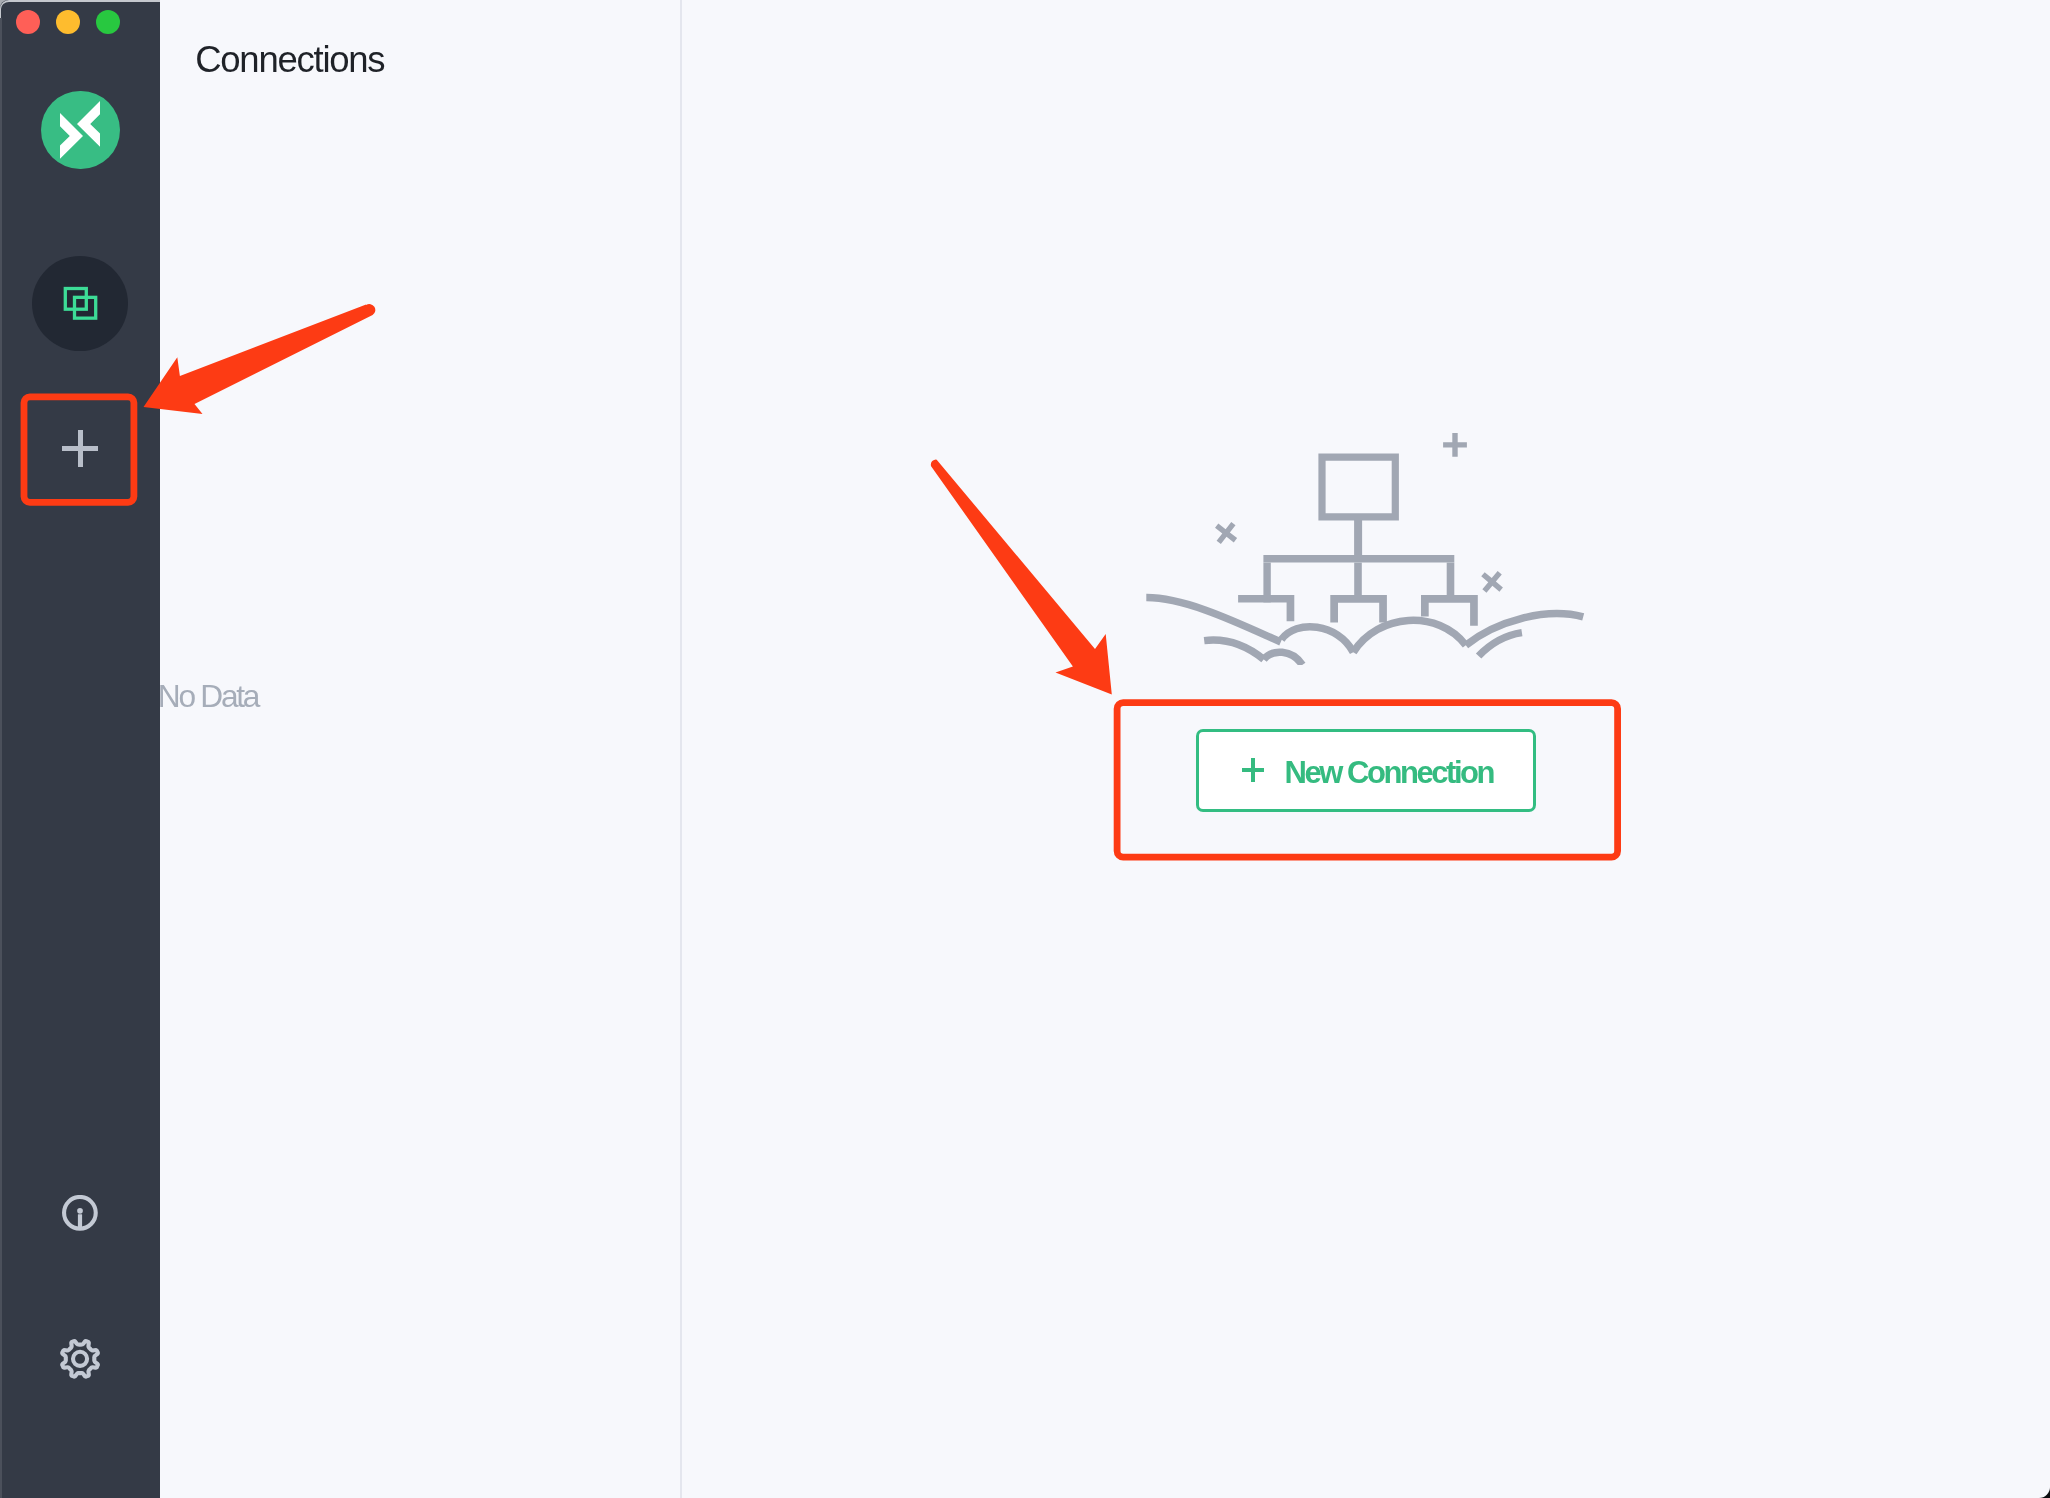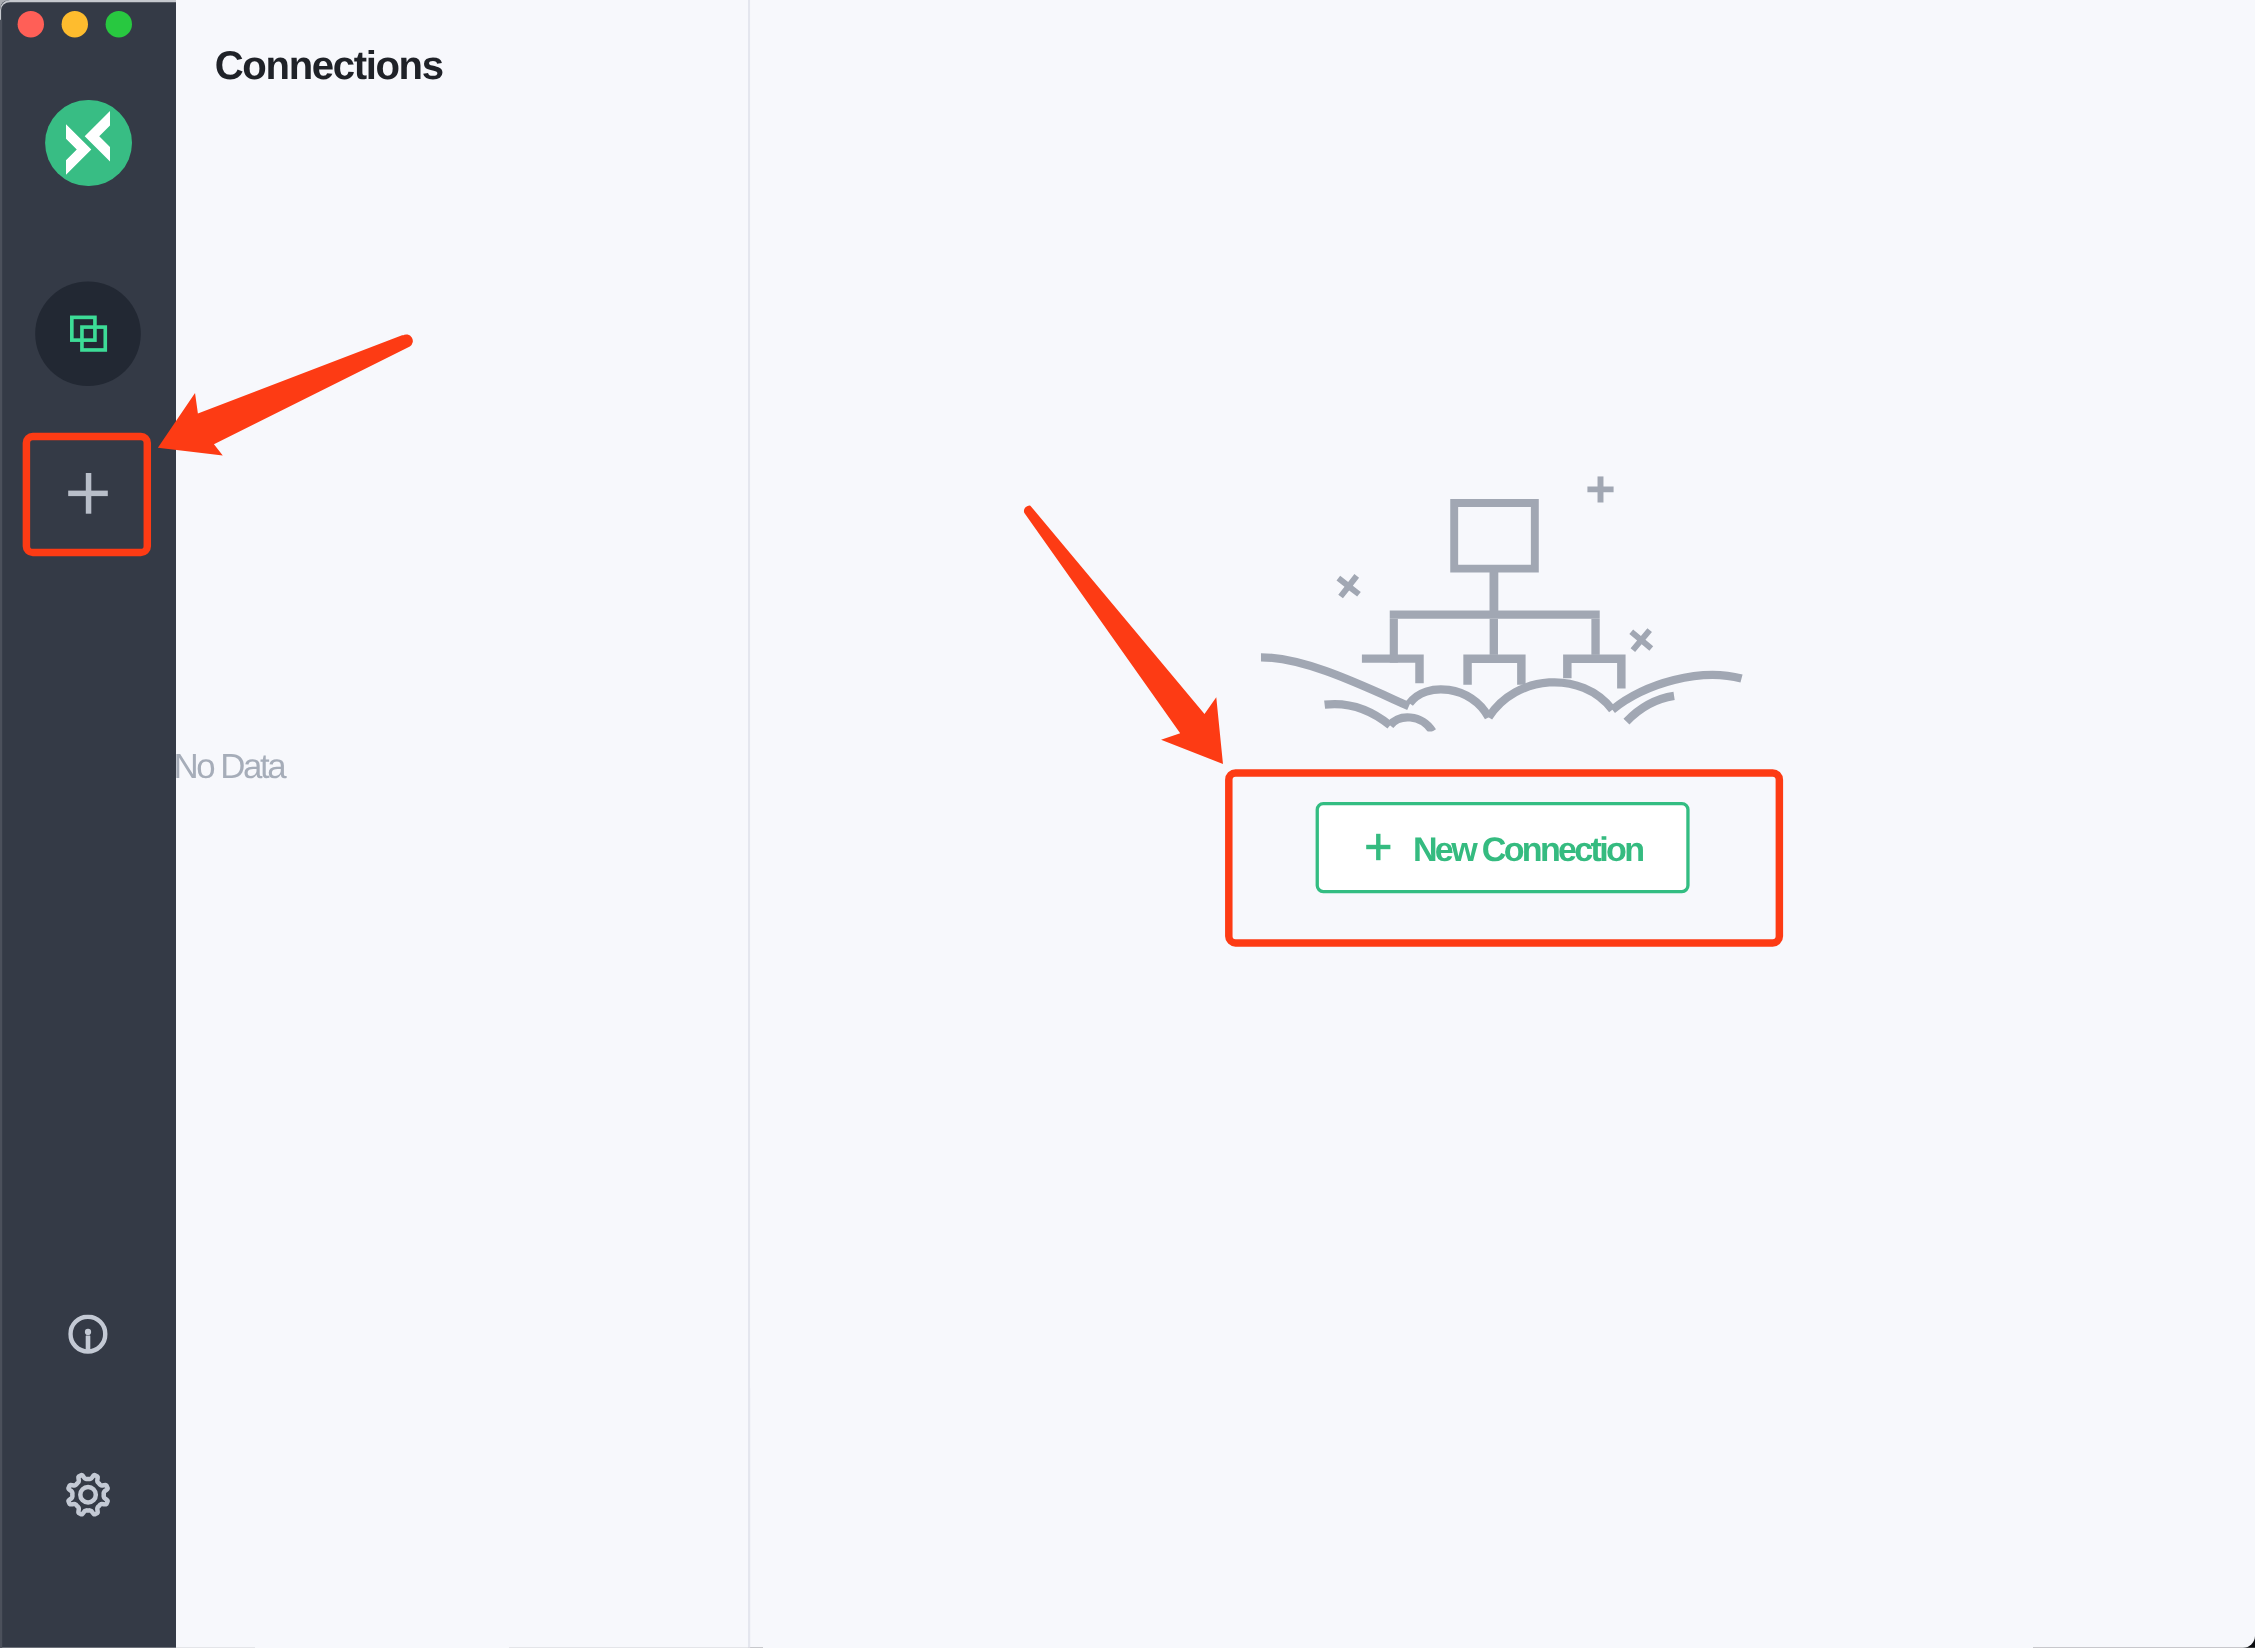--- a/index.html
+++ b/index.html
@@ -64,21 +64,21 @@
   #info-btn { position:absolute; left:62.1px; top:1194.6px; width:36px; height:36px; }
   #settings-btn { position:absolute; left:60.0px; top:1337.5px; width:40.1px; height:41.7px; }
 
   
   #list-pane {
     position:absolute; left:160px; top:0; width:520px; height:1498px;
     background:#f7f8fc;
   }
   #page-title {
     position:absolute; left:35.2px; top:40px;
-    font-size:36.5px; line-height:40px; font-weight:bold; color:#1f2228; letter-spacing:-1.25px;text-align:right;
+    font-size:36.5px; line-height:40px; font-weight:normal; color:#1f2228; letter-spacing:-1.25px;text-align:right;
   }
   #no-data {
     position:absolute; left:0; top:678px; width:100%;
     font-size:31.7px; color:#a6adb9; letter-spacing:-2.25px; text-indent:-2.25px;
   }
 
   #pane-divider { position:absolute; left:680px; top:0; width:2.3px; height:1498px; background:#e4e6ee; }
   
   #main-pane {
     position:absolute; left:682.3px; top:0; right:0; height:1262px;

